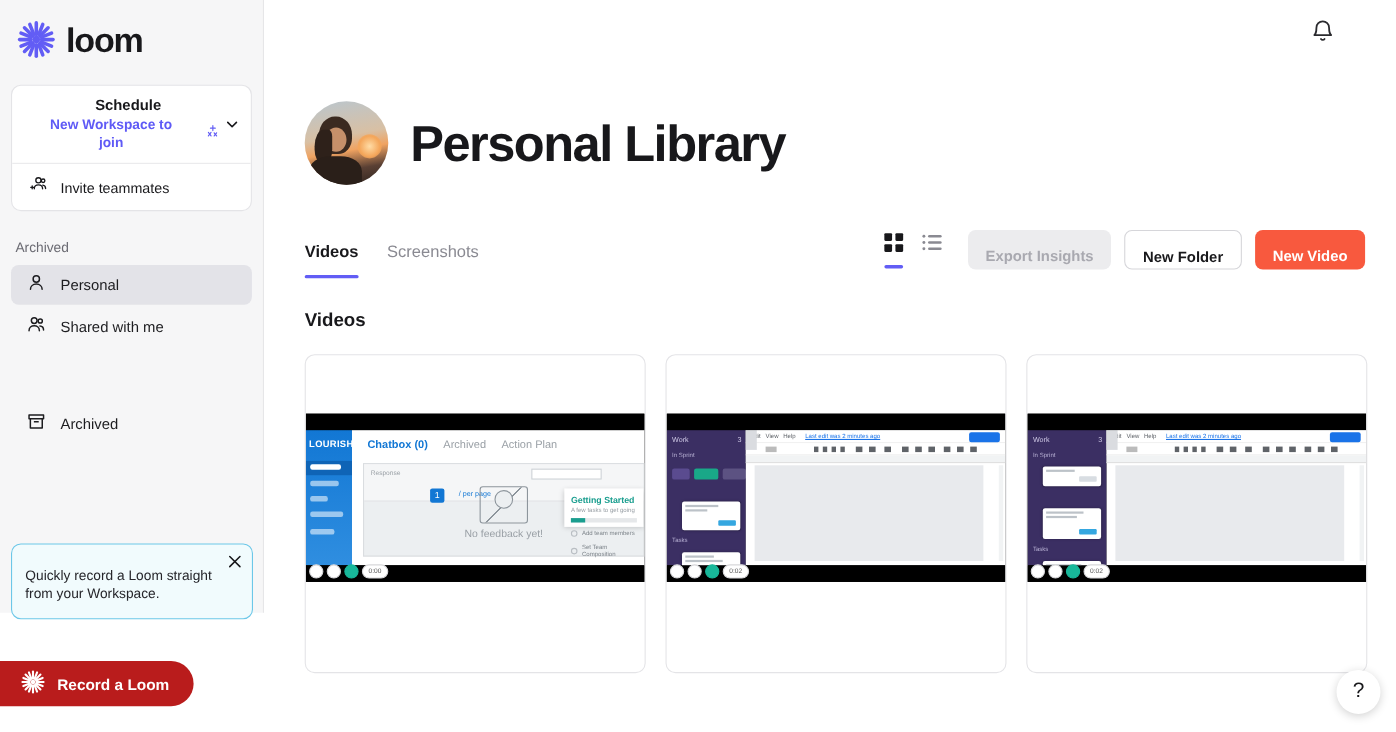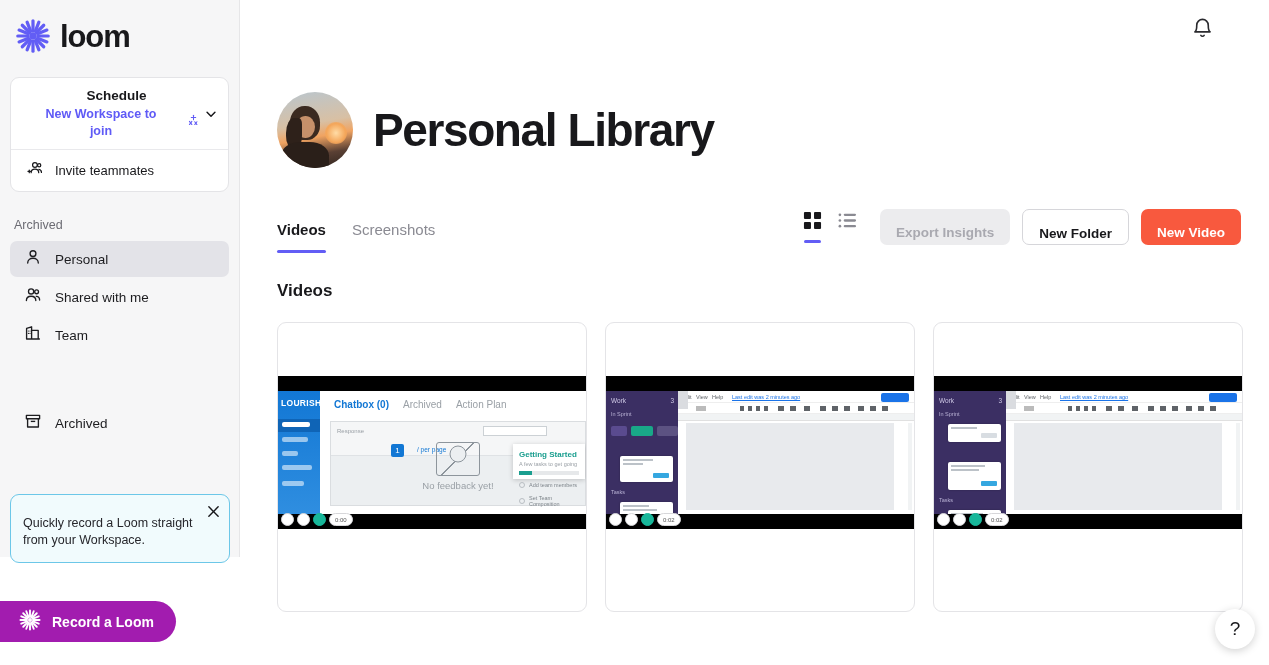--- a/index.html
+++ b/index.html
@@ -57,21 +57,21 @@
     border-radius: 9px; padding: 11px 12px 13px 12px;
   }
   .tip-head { display: flex; align-items: center; gap: 8px; }
   .tip-title { font-size: 12.5px; font-weight: 700; color: #18181b; }
   .tip-close { position: absolute; right: 9px; top: 9px; cursor: pointer; }
   .tip-body { font-size: 12.5px; color: #26262b; line-height: 17px; margin-top: 9px; }
 
   .record-btn {
     position: absolute; left: 0; top: 601px;
     display: flex; align-items: center; gap: 10px;
-    background: #a21caf; color: #fff;
+    background: #b91c1c; color: #fff;
     height: 41px; padding: 0 22px 0 18px;
     border: none; border-radius: 0 21px 21px 0;
     font-size: 14px; font-weight: 700; cursor: pointer;
     font-family: "Liberation Sans", sans-serif;
   }
 
   
   .main { flex: 1; position: relative; background: #fff; height: 665px; overflow: hidden; }
   .bell { position: absolute; right: 55px; top: 17px; cursor: pointer; }
 
@@ -266,34 +266,20 @@
         <svg width="18" height="18" viewBox="0 0 18 18" fill="none" stroke="#1d1d20" stroke-width="1.35" stroke-linecap="round">
           <circle cx="7.1" cy="5.4" r="2.6"></circle>
             <path d="M2.4 14.6c0-2.7 2.1-4.4 4.7-4.4s4.7 1.7 4.7 4.4"></path>
           <circle cx="12.6" cy="5.8" r="1.9"></circle>
             <path d="M12.3 10.3c2 .1 3.3 1.7 3.3 3.8"></path>
         </svg>
       </span>
       <span class="lbl">Shared with me</span>
     </div>
 
-    <div class="nav-item">
-      <span>
-        <svg width="18" height="18" viewBox="0 0 18 18" fill="none" stroke="#1d1d20" stroke-width="1.35" stroke-linejoin="round">
-          <path d="M2.6 15V4.4l5-1.6V15"></path>
-            <path d="M7.6 6.4h6.6V15"></path>
-            <rect x="2.6" y="15" width="12.8" height="0.1"></rect>
-          <circle cx="4.4" cy="7" r=".6" fill="#1d1d20" stroke="none"></circle>
-            <circle cx="6" cy="7" r=".6" fill="#1d1d20" stroke="none"></circle>
-          <circle cx="4.4" cy="9.4" r=".6" fill="#1d1d20" stroke="none"></circle>
-            <circle cx="6" cy="9.4" r=".6" fill="#1d1d20" stroke="none"></circle>
-        </svg>
-      </span>
-      <span class="lbl">Team</span>
-    </div>
 
     <div class="nav-spacer"></div>
 
 
     <div class="nav-item">
       <span>
         <svg width="18" height="18" viewBox="0 0 18 18" fill="none" stroke="#1d1d20" stroke-width="1.35" stroke-linejoin="round">
           <rect x="2.4" y="3.3" width="13.2" height="3.4"></rect>
             <path d="M3.6 6.7V15h10.8V6.7"></path>
             <line x1="6.8" y1="9.4" x2="11.2" y2="9.4"></line>

